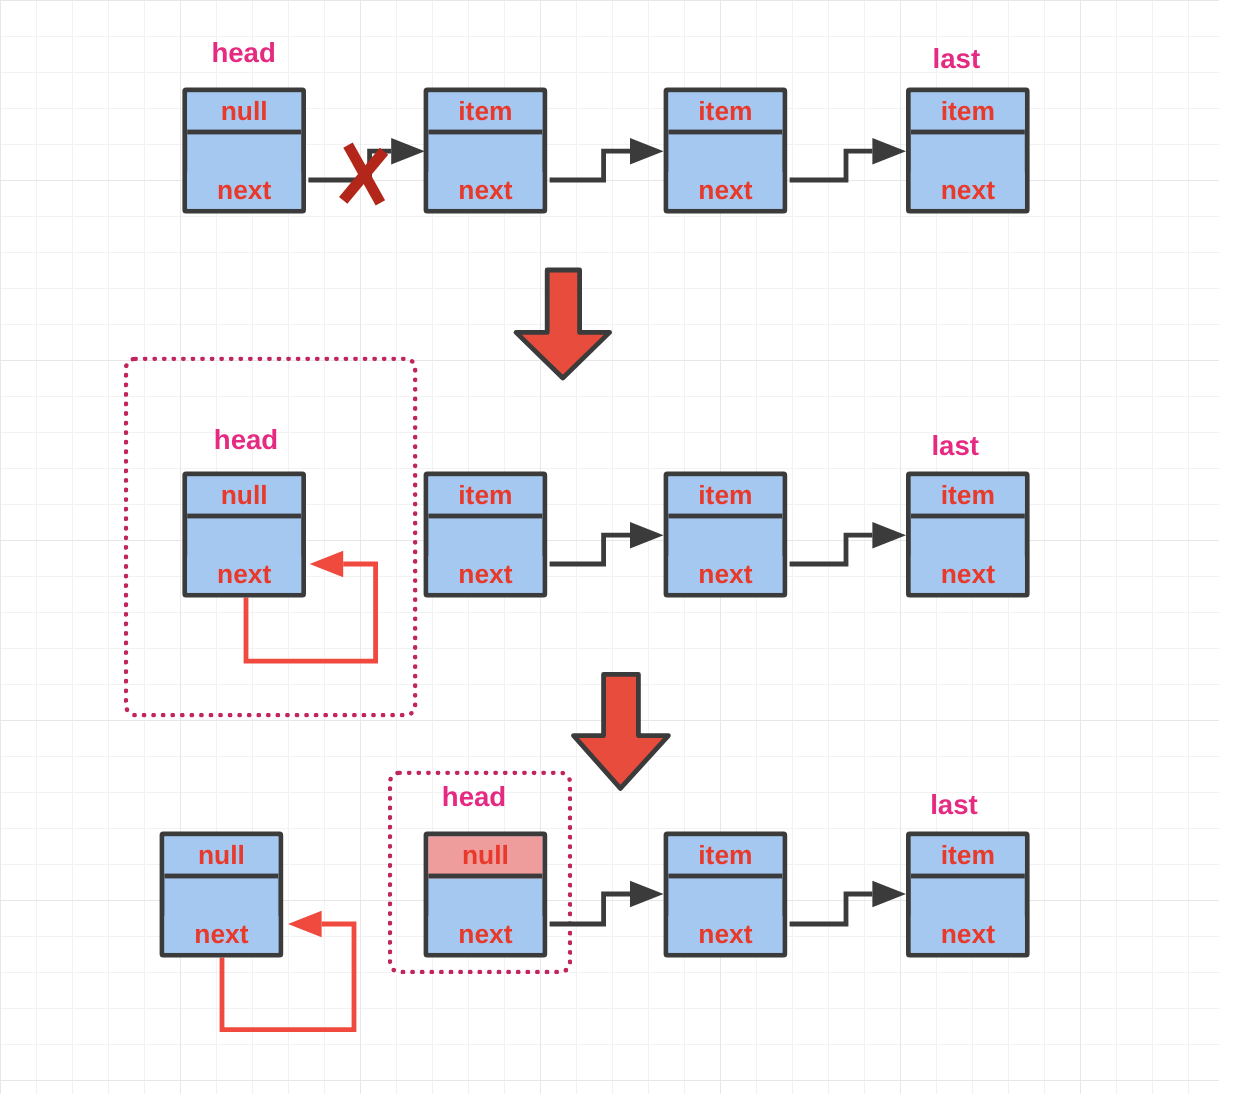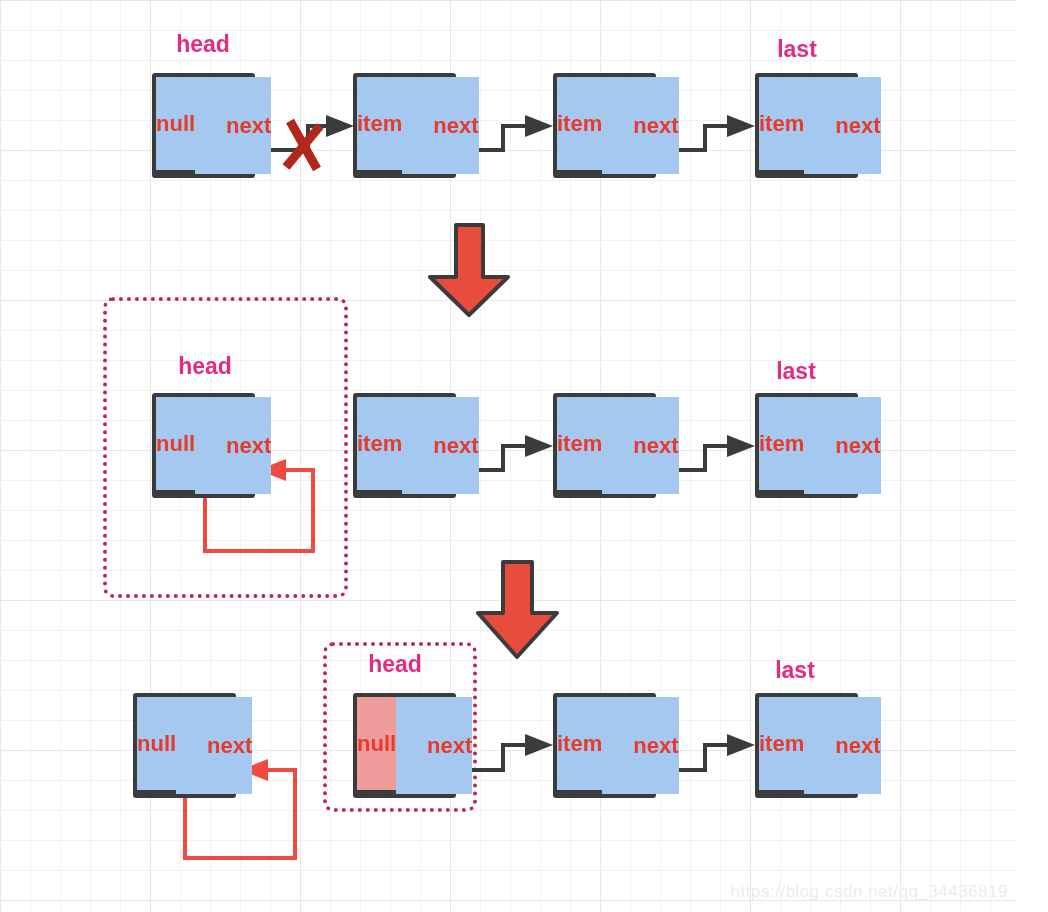--- a/index.html
+++ b/index.html
@@ -26,21 +26,21 @@
   }
   #dashed-box-mid{left:103px;top:297px;width:245px;height:301px;}
   #dashed-box-bottom{left:323px;top:642px;width:154px;height:170px;}
   .node{
     position:absolute;z-index:3;
     width:103px;height:105px;
     box-sizing:border-box;
     border:4px solid #3b3b3b;
     border-radius:3px;
     background:#a5c8f0;
-    display:flex;flex-direction:row;gap:31px;
+    display:flex;flex-direction:column;gap:31px;
   }
   .cell{
     flex:1;
     display:flex;align-items:center;justify-content:center;
     color:#e8392b;
     font-weight:bold;font-size:22px;
     background:#a5c8f0;
   }
   .cell:first-child{border-bottom:4px solid #3b3b3b;}
   .cell.highlight{background:#ee9c9c;}
@@ -159,14 +159,13 @@
   </div>
   <div class="node" style="left:553px;top:693px">
     <div class="cell">item</div>
     <div class="cell">next</div>
   </div>
   <div class="node" style="left:755px;top:693px">
     <div class="cell">item</div>
     <div class="cell">next</div>
   </div>
 
-  <div class="watermark">https://blog.csdn.net/qq_34436819</div>
 </div>
 
 </body></html>

